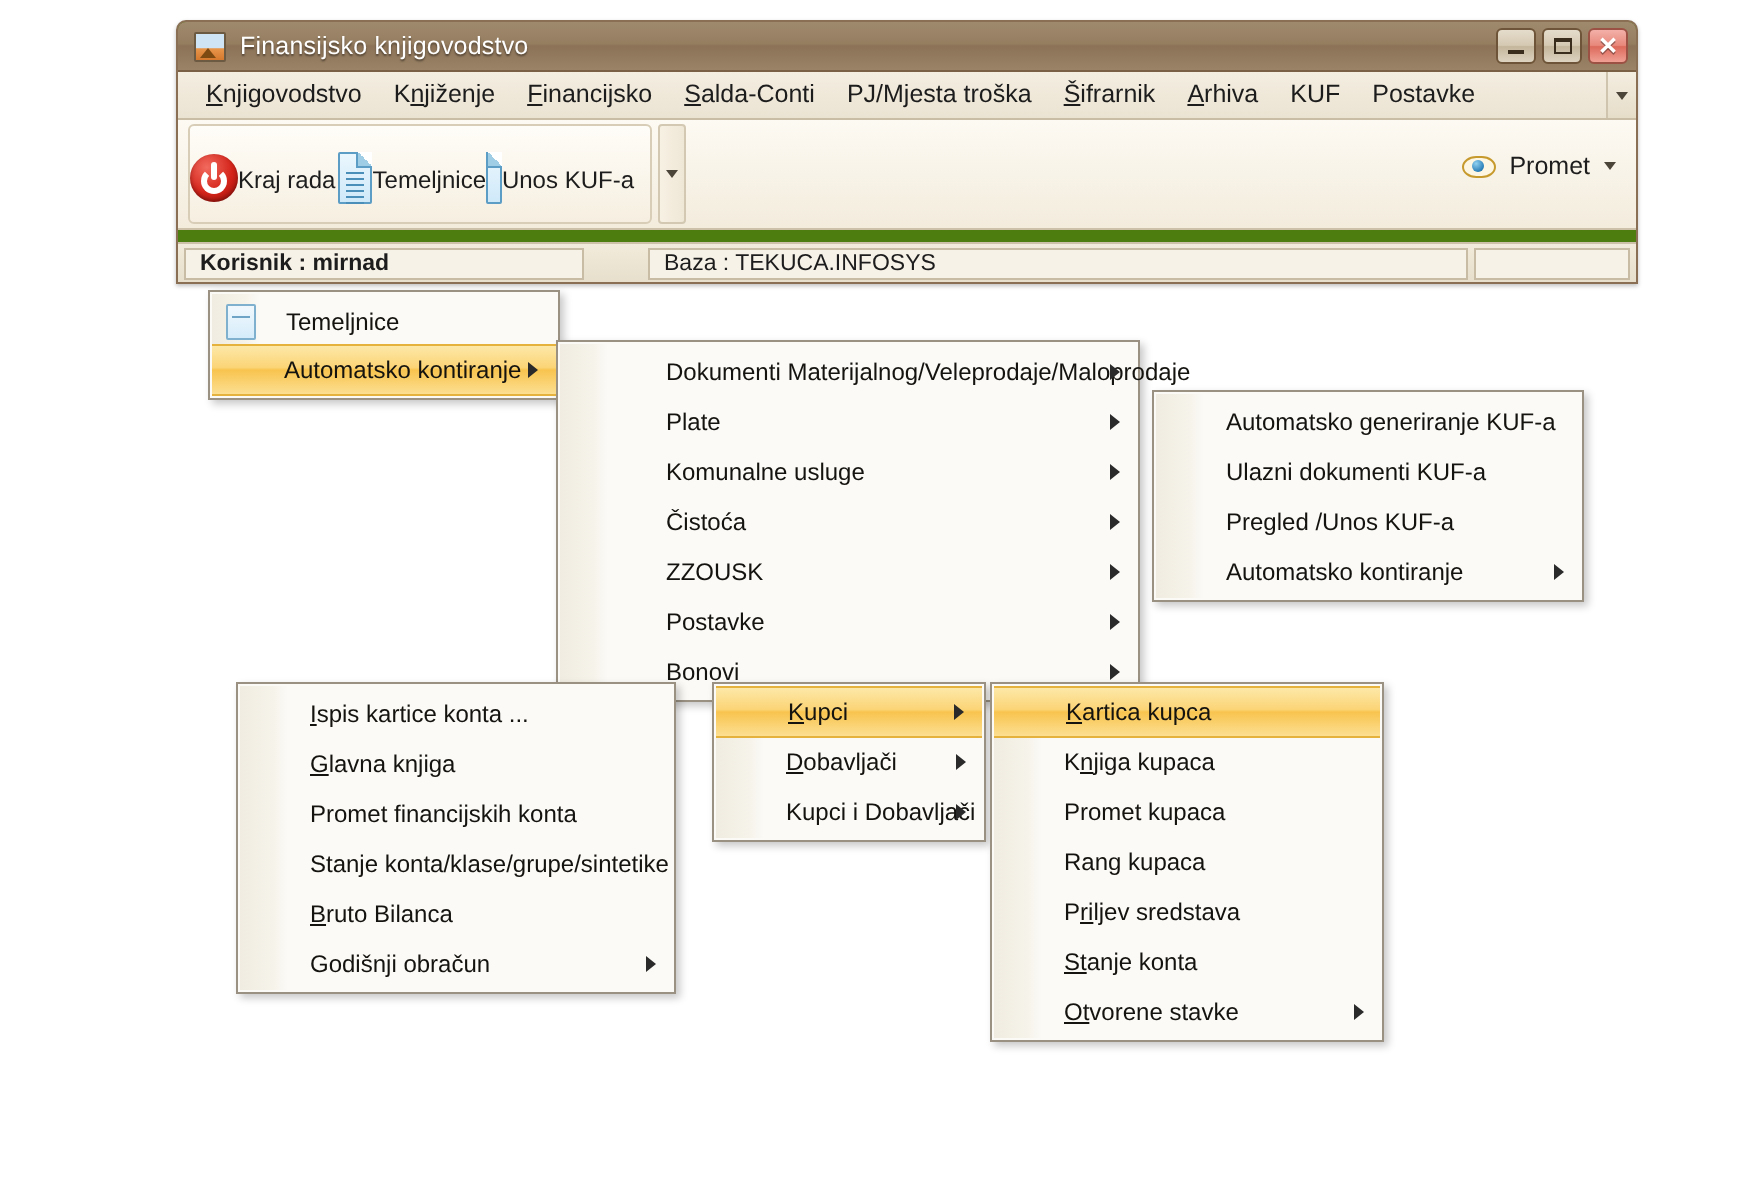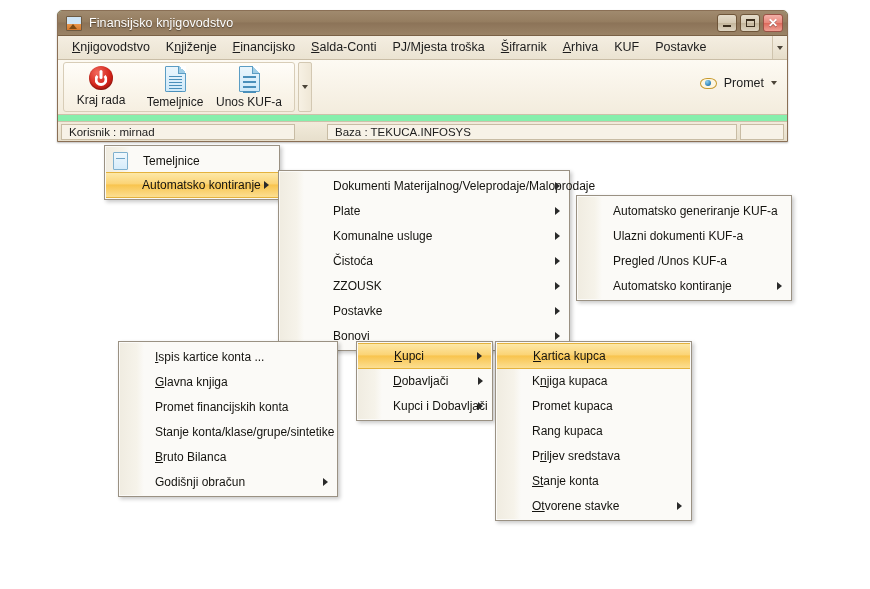--- a/index.html
+++ b/index.html
@@ -8,23 +8,23 @@
     width: 870px; height: 589px;
     background: #ffffff;
     font-family: "Liberation Sans", sans-serif;
     overflow: hidden;
   }
   #root { position: relative; width: 870px; height: 589px; background: #fff; }
 
   
   .window {
     position: absolute;
-    left: 57px; top: 10px;
+    left: 88px; top: 10px;
     width: 731px; height: 132px;
-    background: #86efac;
+    background: #4d7c0f;
     border: 1px solid #8a6f55;
     border-radius: 5px 5px 0 0;
     box-shadow: 0 1px 2px rgba(0,0,0,.25);
   }
   .titlebar {
     position: relative;
     height: 25px;
     background: linear-gradient(to bottom, #a08a6e 0%, #957d60 45%, #8c7358 50%, #9a8366 100%);
     border-radius: 4px 4px 0 0;
     border-bottom: 1px solid #7a6146;
@@ -102,21 +102,21 @@
   .ribbon-group {
     position: absolute; left: 5px; top: 2px;
     height: 50px; width: 232px;
     border: 1px solid #d8cdb7;
     border-radius: 3px;
     background: linear-gradient(to bottom,#fffdf8,#f6efe1);
     display: flex; align-items: flex-start;
   }
   .rib-btn {
     width: 74px; height: 48px;
-    display: flex; flex-direction: column; align-items: center; justify-content: flex-start;
+    display: flex; flex-direction: row; align-items: center; justify-content: flex-start;
     padding-top: 3px; cursor: default;
   }
   .rib-label { font-size: 12px; color: #1d1d1d; margin-top: 3px; white-space: nowrap; }
   .ic-power {
     width: 24px; height: 24px; border-radius: 50%;
     background: radial-gradient(circle at 35% 28%, #f26a5e 0%, #d4241a 55%, #9b0f08 100%);
     position: relative; box-shadow: inset 0 -1px 2px rgba(0,0,0,.35);
   }
   .ic-power::before {
     content:""; position:absolute; left:50%; top:4px; transform:translateX(-50%);
@@ -174,21 +174,21 @@
   }
   .sb-cell {
     height: 16px;
     border: 1px solid #c8bca4;
     background: #f7f2e7;
     display: flex; align-items: center;
     padding: 0 7px;
     font-size: 11.5px; color: #1d1d1d;
     white-space: nowrap;
   }
-  .sb-cell.w1 { width: 234px; }
+  .sb-cell.w1 { width: 200px; font-weight: bold; }
   .sb-cell.w2 { width: 410px; margin-left: 29px; }
   .sb-cell.w3 { flex: 1; }
 
   
   .menu {
     position: absolute;
     background: #fbfaf7;
     border: 1px solid #9a9183;
     box-shadow: 2px 2px 4px rgba(0,0,0,.22);
     padding: 2px 0;

